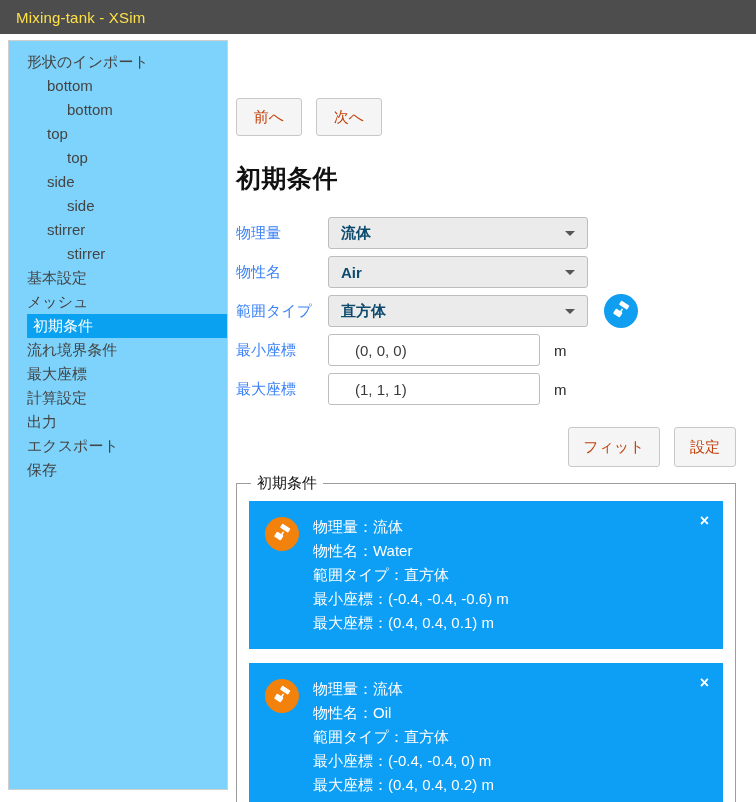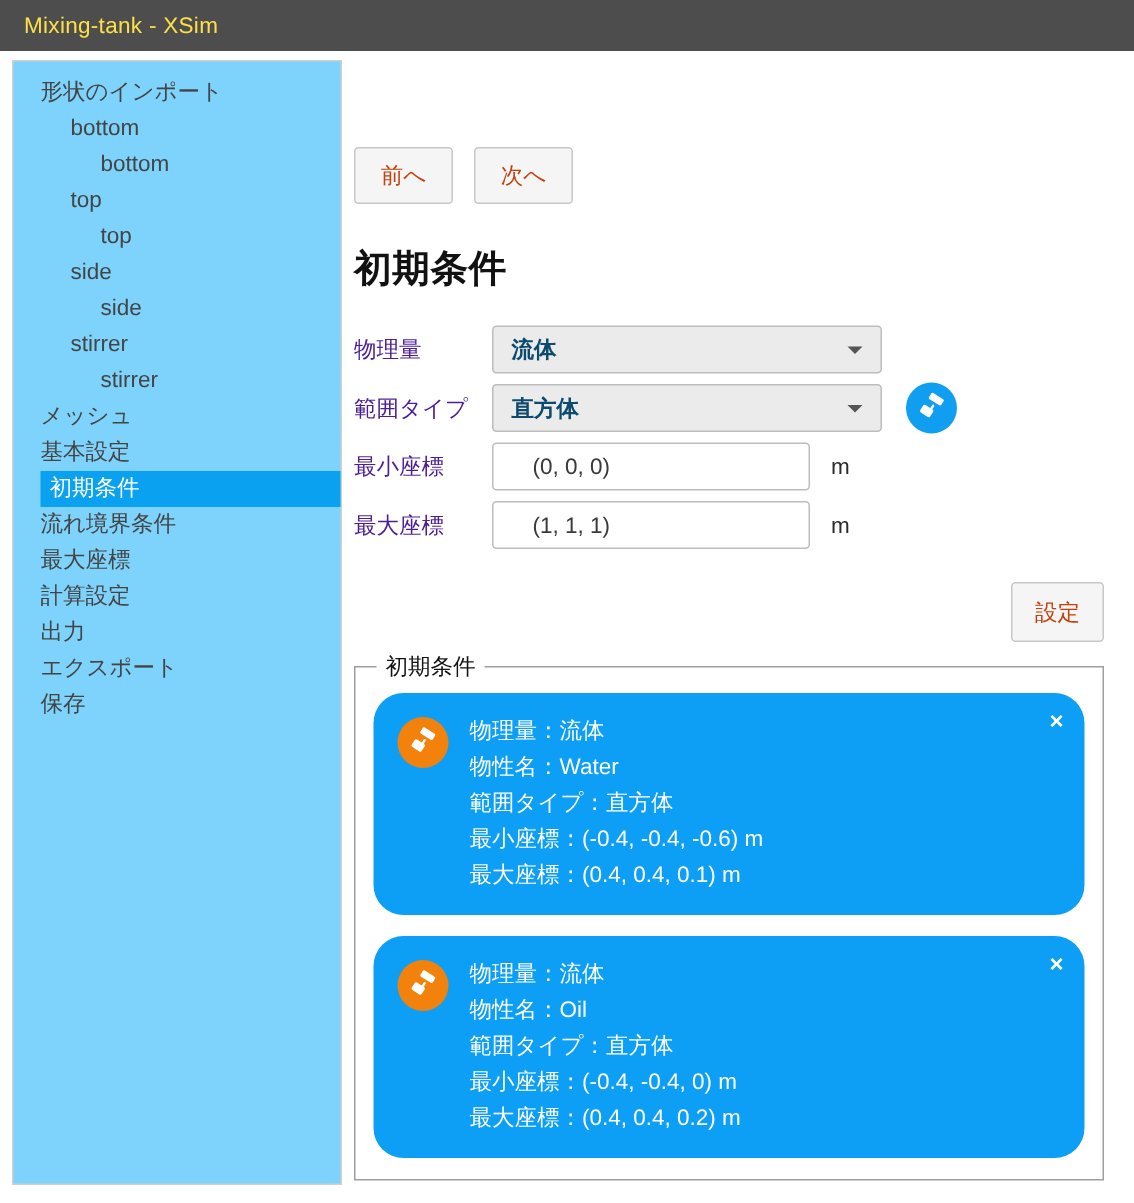--- a/index.html
+++ b/index.html
@@ -106,21 +106,21 @@
   }
   .form-row {
     display: flex;
     align-items: center;
     margin-bottom: 7px;
     height: 32px;
   }
   .form-label {
     width: 92px;
     font-size: 15px;
-    color: #4c1d95;
+    color: #3b82f6;
     flex: none;
   }
   .select {
     position: relative;
     width: 260px;
     height: 32px;
     background: #ebebeb;
     border: 1px solid #bdbdbd;
     border-radius: 3px;
     box-sizing: border-box;
@@ -202,21 +202,20 @@
     padding-top: 4px;
   }
   .card {
     position: relative;
     background: #0d9ef5;
     color: #ffffff;
     margin-bottom: 14px;
     padding: 14px 14px 14px 16px;
     display: flex;
     align-items: flex-start;
-    border-radius: 20px;
   }
   .card:last-child { margin-bottom: 0; }
   .card-icon {
     width: 34px;
     height: 34px;
     border-radius: 50%;
     background: #f2820c;
     display: flex;
     align-items: center;
     justify-content: center;
@@ -254,22 +253,22 @@
       <div class="tree" id="tree">
           <div class="tree-item depth0"><span>形状のインポート</span></div>
           <div class="tree-item depth1"><span>bottom</span></div>
           <div class="tree-item depth2"><span>bottom</span></div>
           <div class="tree-item depth1"><span>top</span></div>
           <div class="tree-item depth2"><span>top</span></div>
           <div class="tree-item depth1"><span>side</span></div>
           <div class="tree-item depth2"><span>side</span></div>
           <div class="tree-item depth1"><span>stirrer</span></div>
           <div class="tree-item depth2"><span>stirrer</span></div>
+          <div class="tree-item depth0"><span>基本設定</span></div>
           <div class="tree-item depth0"><span>メッシュ</span></div>
-          <div class="tree-item depth0"><span>基本設定</span></div>
           <div class="tree-item depth0 selected"><span style="padding-left: 6px;">初期条件</span></div>
           <div class="tree-item depth0"><span>流れ境界条件</span></div>
           <div class="tree-item depth0"><span>最大座標</span></div>
           <div class="tree-item depth0"><span>計算設定</span></div>
           <div class="tree-item depth0"><span>出力</span></div>
           <div class="tree-item depth0"><span>エクスポート</span></div>
           <div class="tree-item depth0"><span>保存</span></div>
         </div>
     </div>
 
@@ -284,20 +283,27 @@
 
       <div class="form" id="form">
           <div class="form-row">
             <div class="form-label">物理量</div>
             <div class="select">
               <span>流体</span>
               <span class="caret"></span>
             </div>
           </div>
           <div class="form-row">
+            <div class="form-label">物性名</div>
+            <div class="select">
+              <span>Air</span>
+              <span class="caret"></span>
+            </div>
+          </div>
+          <div class="form-row">
             <div class="form-label">範囲タイプ</div>
             <div class="select">
               <span>直方体</span>
               <span class="caret"></span>
             </div>
             <div class="roller-badge">
               <svg width="22" height="22" viewBox="0 0 24 24" aria-hidden="true">
                 <g fill="#ffffff">
                   <rect x="10.2" y="3.0" width="10.6" height="5.2" rx="1.1" transform="rotate(32 15.5 5.6)"></rect>
                   <rect x="11.6" y="9.2" width="1.7" height="4.6" rx="0.8" transform="rotate(32 12.4 11.5)"></rect>
@@ -312,20 +318,21 @@
             <span class="unit">m</span>
           </div>
           <div class="form-row">
             <div class="form-label">最大座標</div>
             <input class="textinput" type="text" value="(1, 1, 1)" style="">
             <span class="unit">m</span>
           </div>
         </div>
 
       <div class="action-row">
+        <button class="btn">フィット</button>
         <button class="btn narrow">設定</button>
       </div>
 
       <div class="group">
         <div class="group-legend" style="position:relative;top:-10px;background:#ffffff;display:inline-block;">初期条件</div>
         <div class="cards" id="cards" style="margin-top:-6px;">
             <div class="card">
               <div class="card-icon" style="background: rgb(242, 130, 12);">
                 <svg width="22" height="22" viewBox="0 0 24 24" aria-hidden="true">
                   <g fill="#ffffff">

